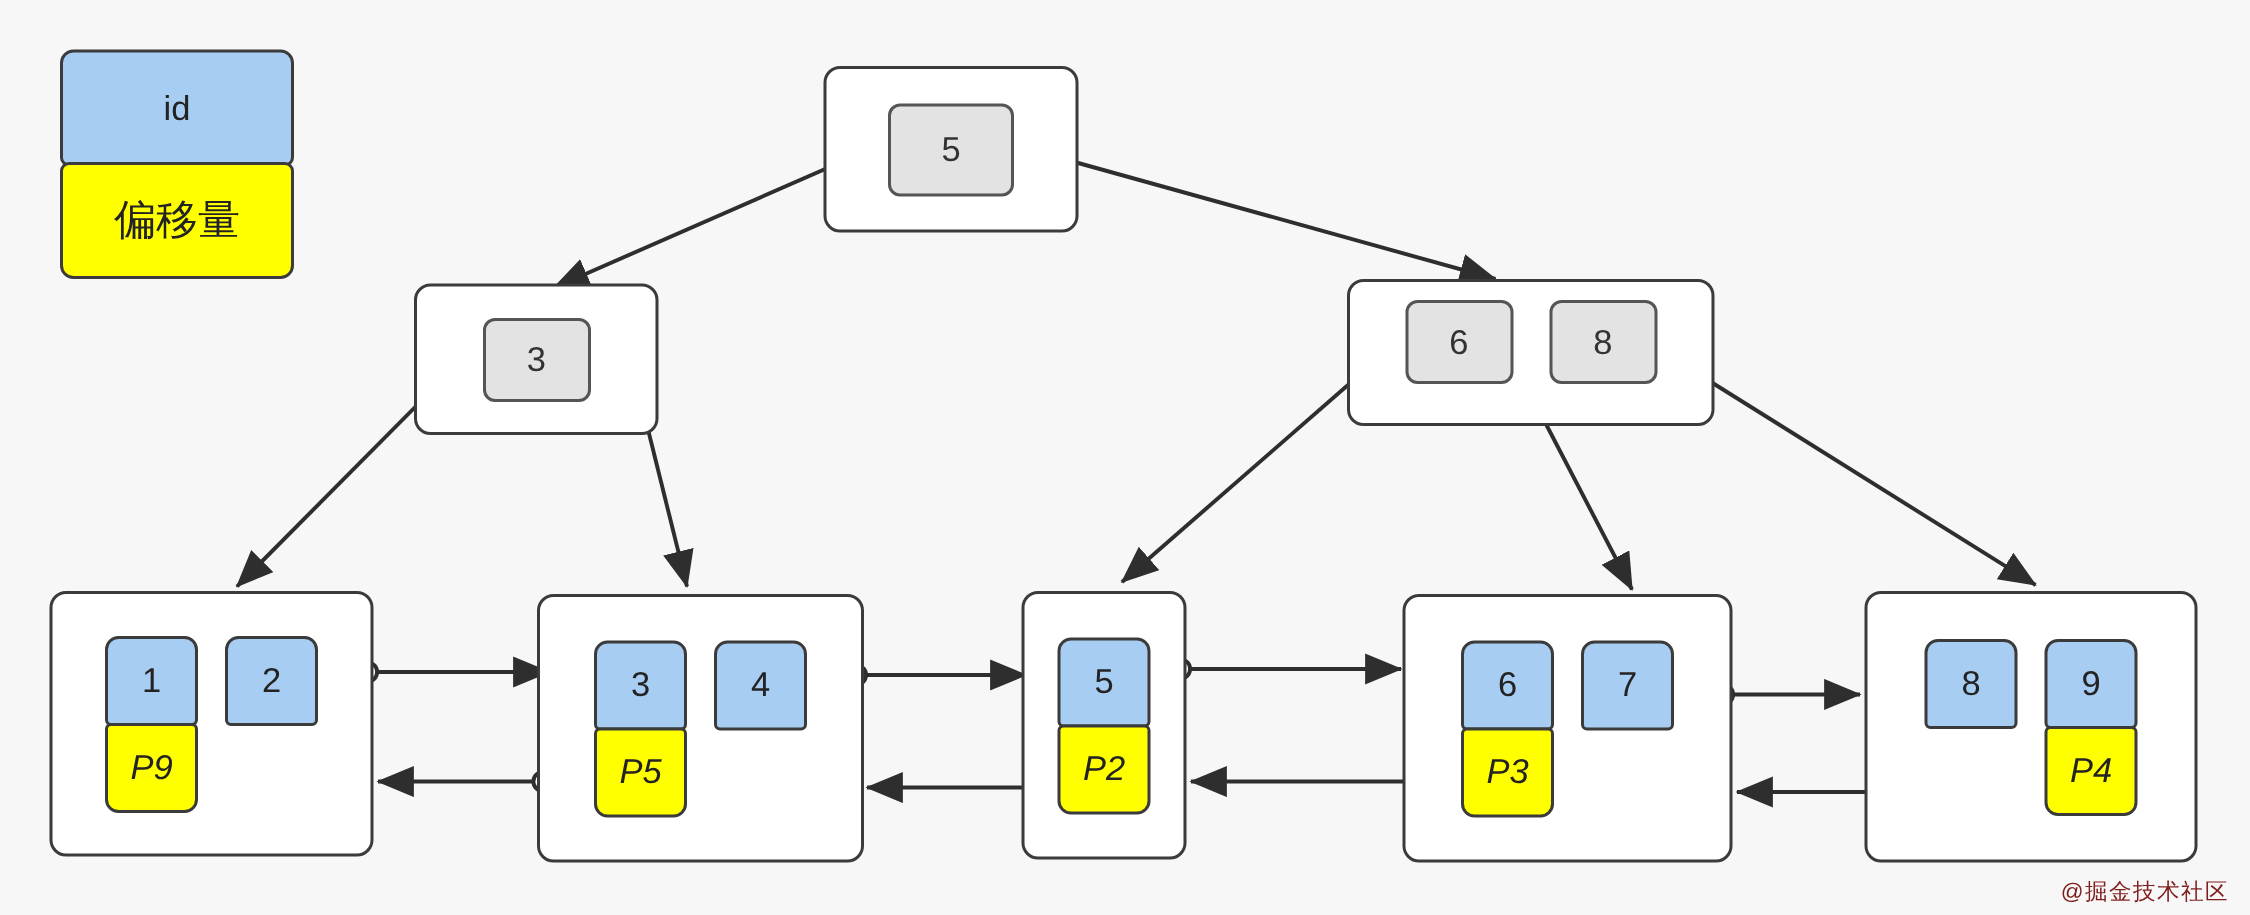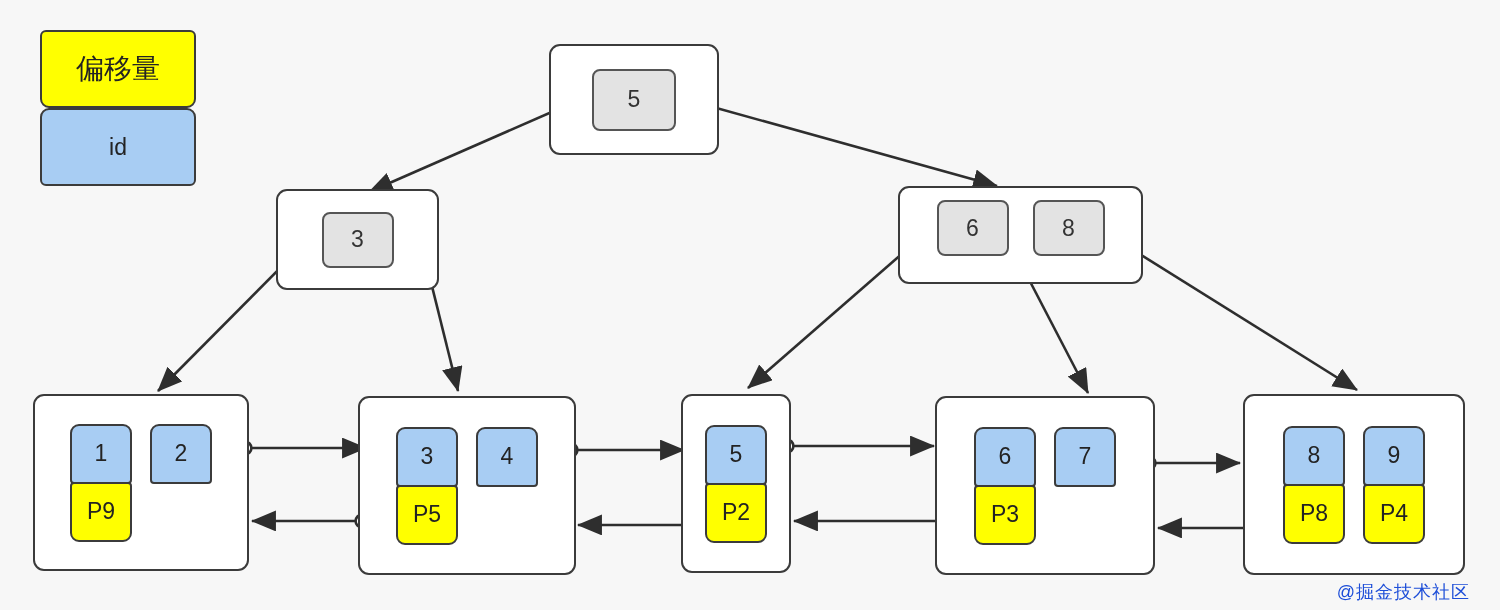--- a/index.html
+++ b/index.html
@@ -105,27 +105,28 @@
     color: #232323;
   }
   .entry-id {
     background: #a8cdf3;
     border-radius: 9px 9px 4px 4px;
   }
   .entry-ptr {
     background: #ffff00;
     border-radius: 4px 4px 9px 9px;
     margin-top: -2px;
+    font-style: italic;
   }
   .watermark {
     position: absolute;
-    right: 30px;
+    right: 14px;
     bottom: 6px;
-    font-size: 18px;
-    color: #1d4ed8;
+    font-size: 15px;
+    color: #7f1d1d;
     letter-spacing: 1px;
   }
 </style>
 </head>
 <body>
 
 <div id="canvas">
 
   <svg class="edges" viewBox="0 0 1500 610">
     <defs>
@@ -169,25 +170,25 @@
       <circle cx="571" cy="450" r="6.4"></circle>
       <circle cx="691" cy="525" r="6.4"></circle>
       <circle cx="787" cy="446" r="6.4"></circle>
       <circle cx="945" cy="521" r="6.4"></circle>
       <circle cx="1149" cy="463" r="6.4"></circle>
       <circle cx="1255" cy="528" r="6.4"></circle>
     </g>
   </svg>
 
   <div class="legend">
+    <div class="legend-cell legend-id">
+      <span>id</span>
+    </div>
     <div class="legend-cell legend-off">
       <span>偏移量</span>
-    </div>
-    <div class="legend-cell legend-id">
-      <span>id</span>
     </div>
   </div>
 
   <div class="node" style="left:549px; top:44px; width:170px; height:111px;">
     <div class="keys">
       <div class="key-cell root-key-cell">5</div>
     </div>
   </div>
 
   <div class="node" style="left:276px; top:189px; width:163px; height:101px;">
@@ -245,21 +246,20 @@
       <div class="entry">
         <div class="entry-id">7</div>
       </div>
     </div>
   </div>
 
   <div class="node" style="left:1243px; top:394px; width:222px; height:181px;">
     <div class="entries">
       <div class="entry">
         <div class="entry-id">8</div>
-        <div class="entry-ptr">P8</div>
       </div>
       <div class="entry">
         <div class="entry-id">9</div>
         <div class="entry-ptr">P4</div>
       </div>
     </div>
   </div>
 
   <div class="watermark">@掘金技术社区</div>
 

